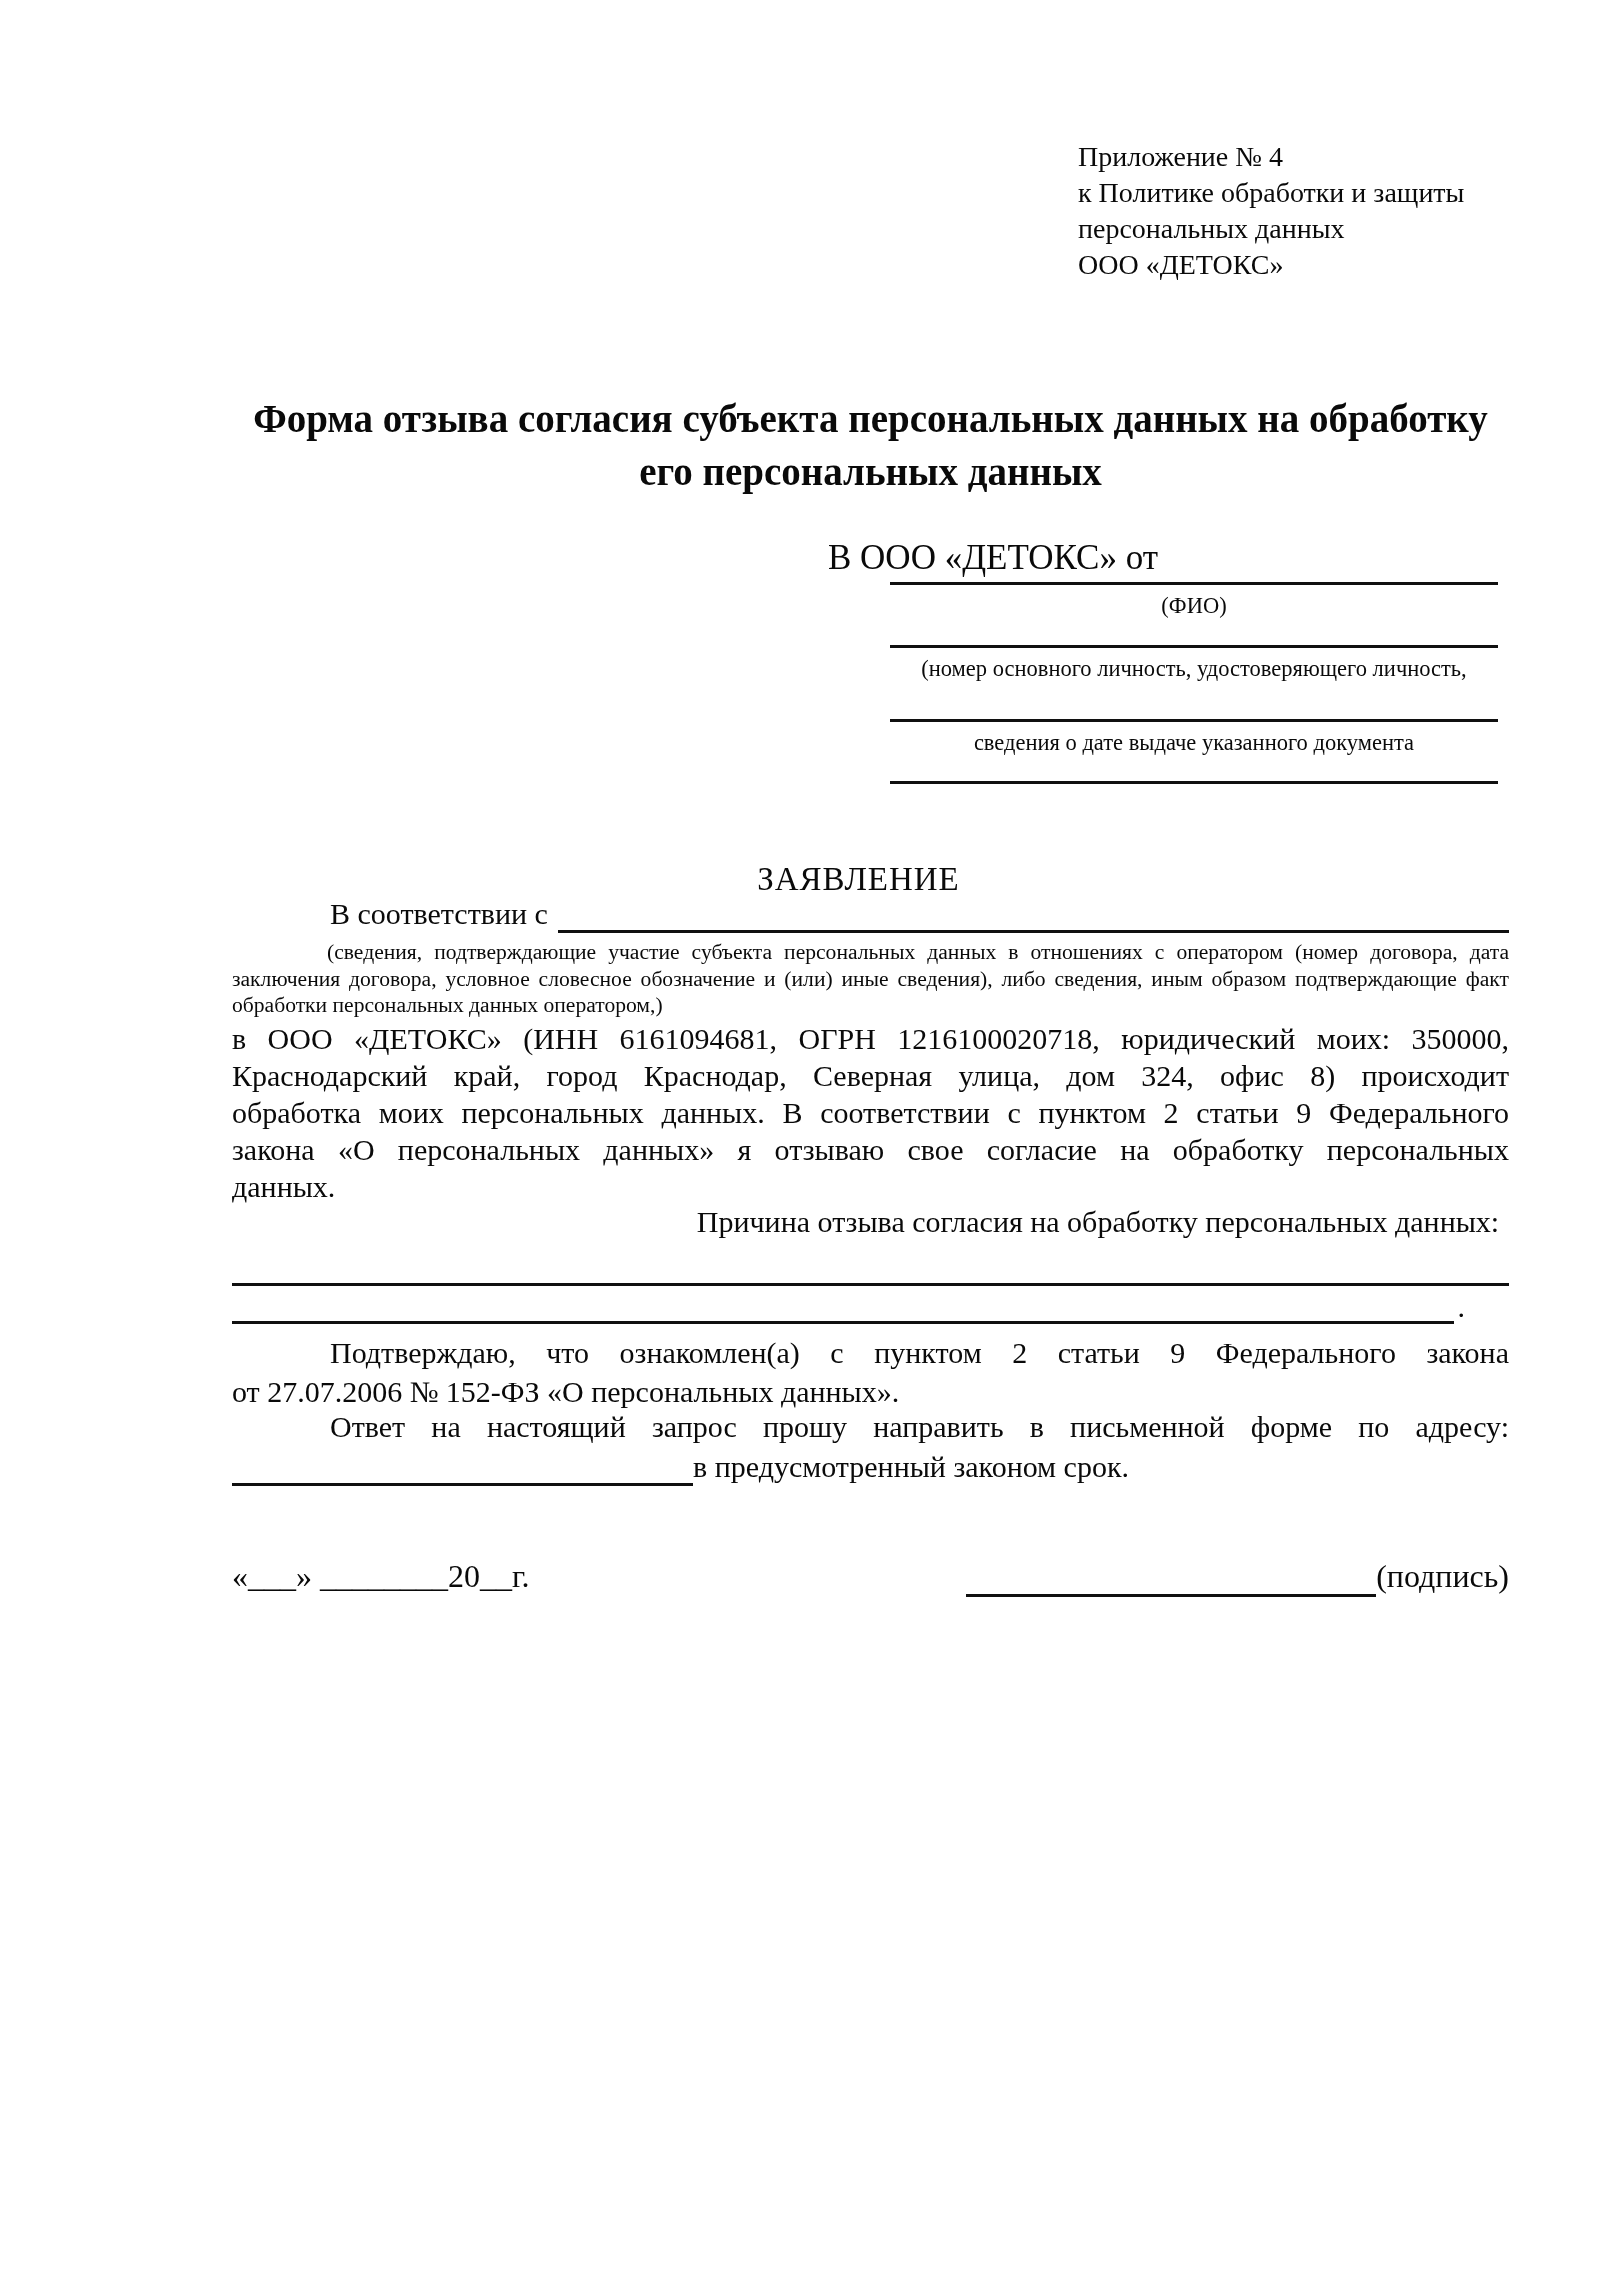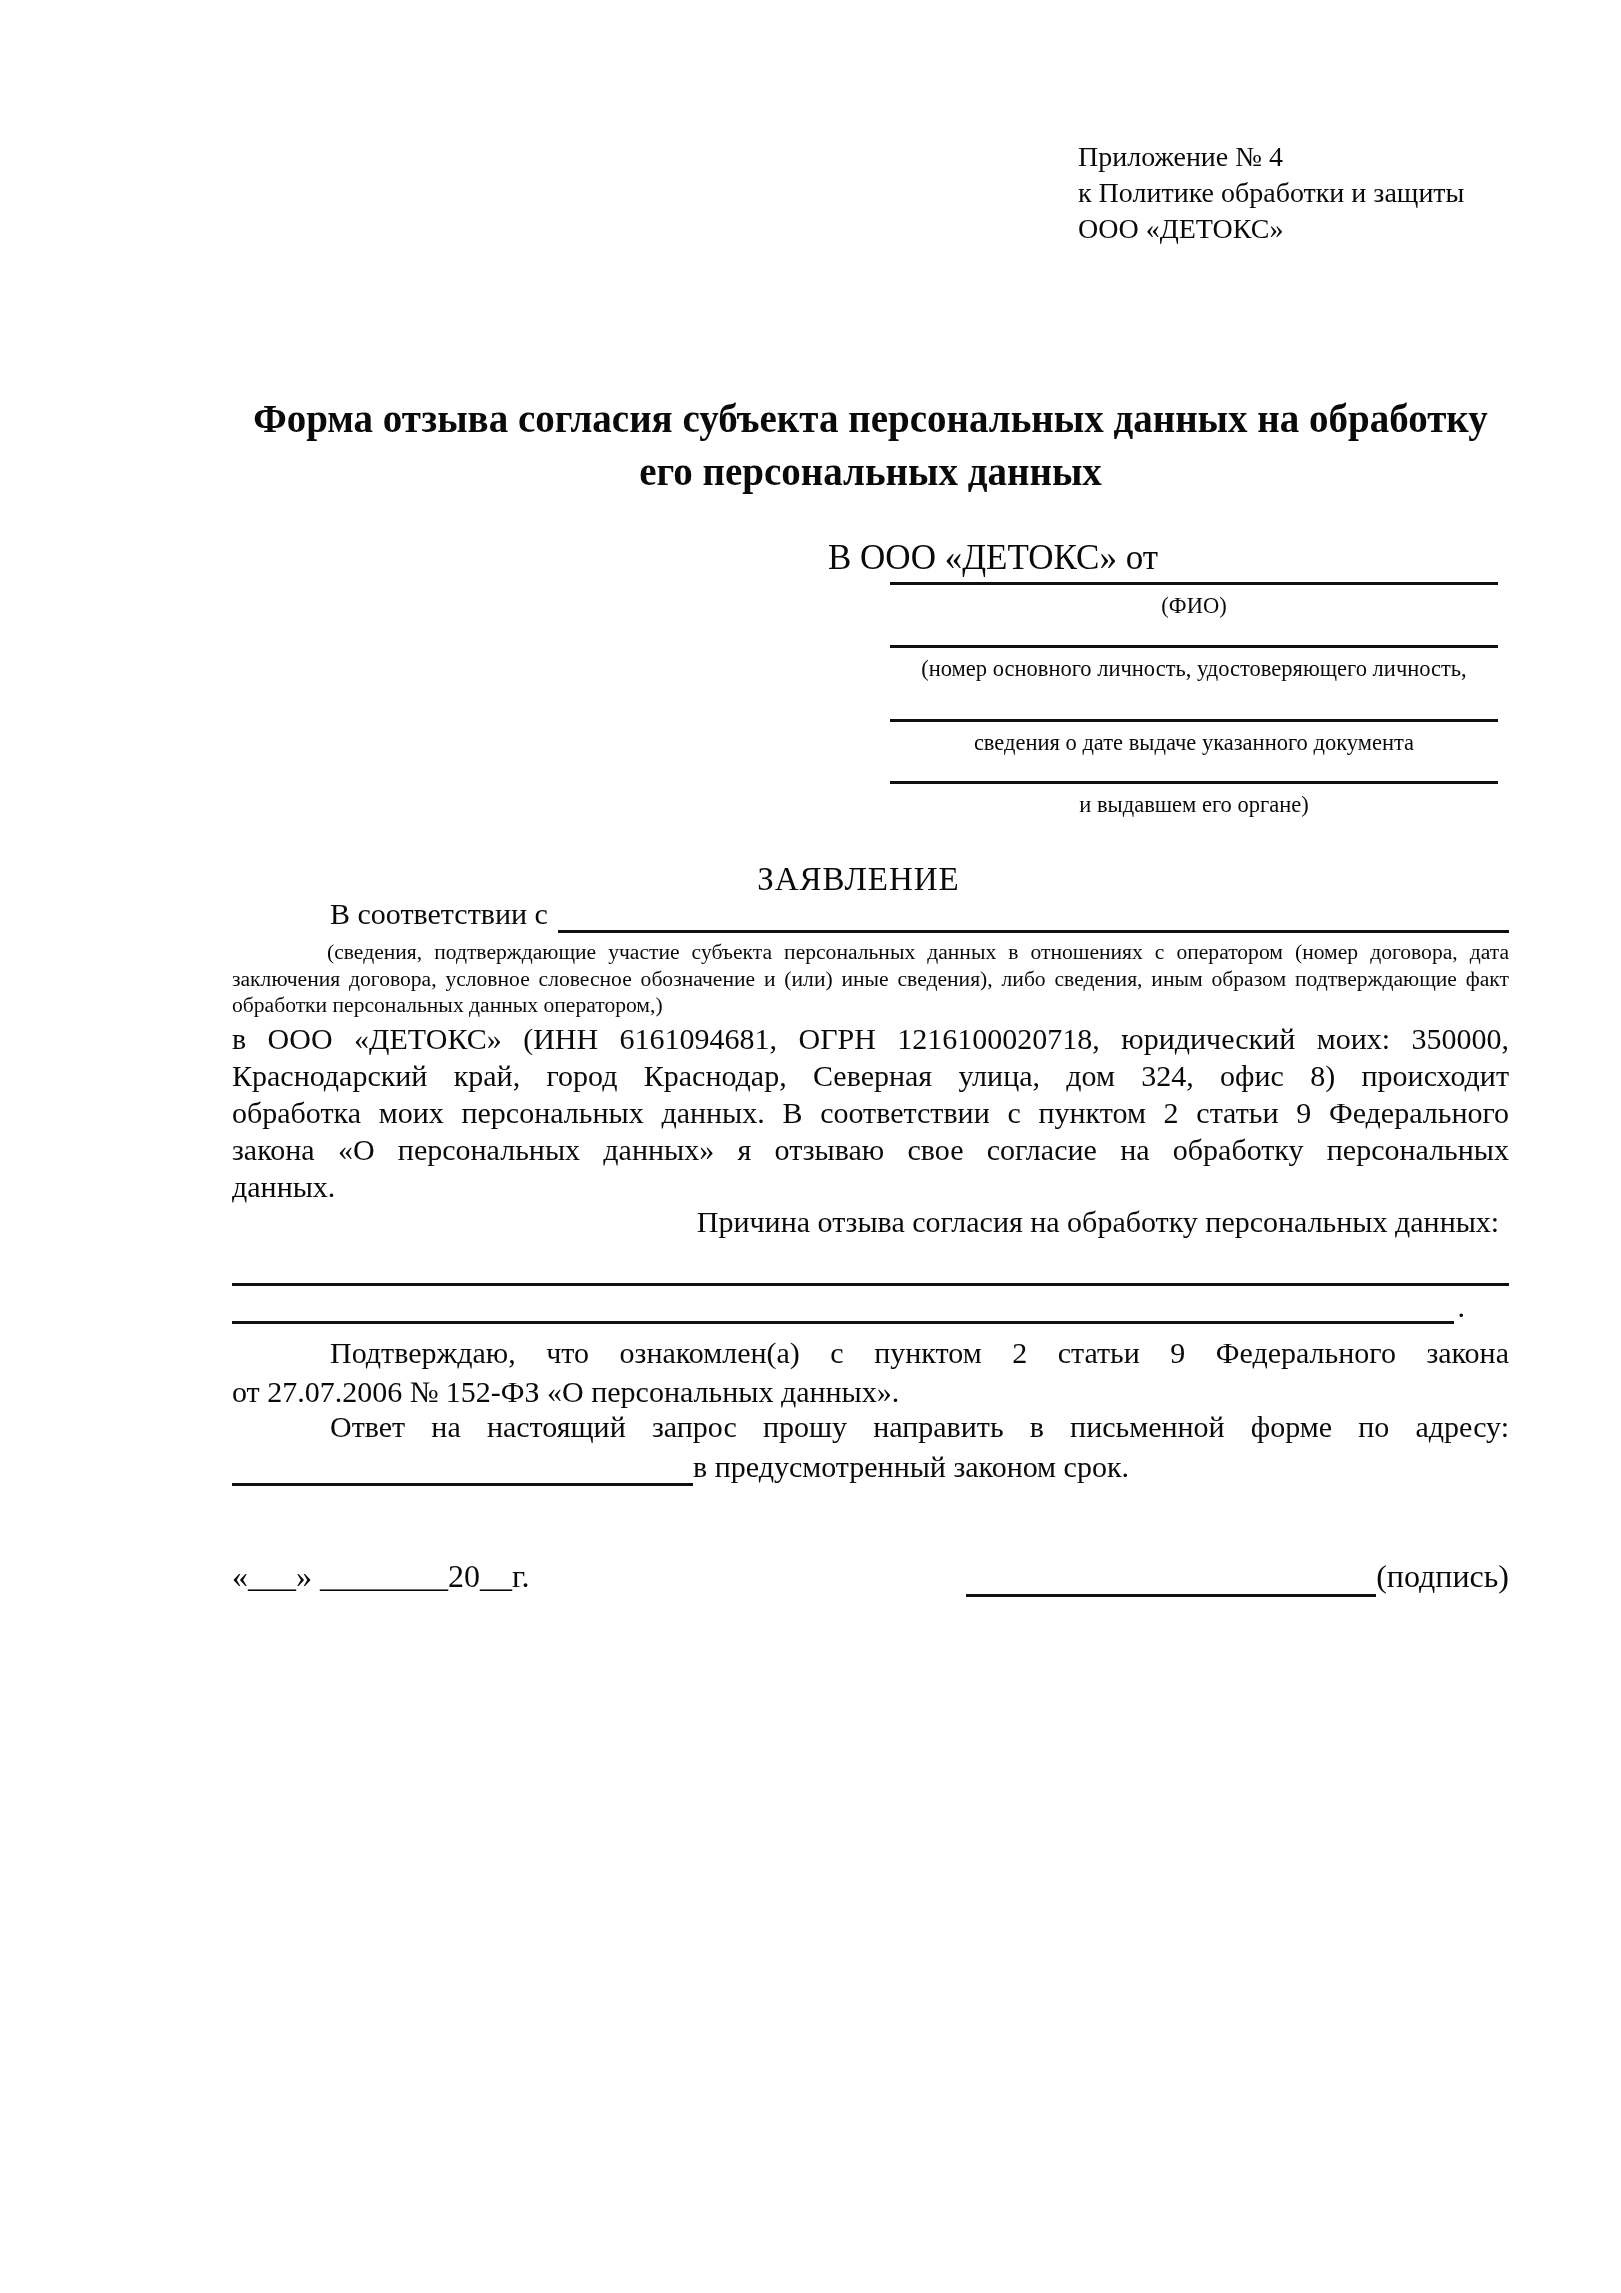--- a/index.html
+++ b/index.html
@@ -72,41 +72,41 @@
   .sp-all .ln{text-align:justify;text-align-last:justify;}
 </style>
 </head>
 <body>
 
 <div class="page">
 
   <div class="abs" id="header-block">
       <div class="ln">Приложение № 4</div>
       <div class="ln">к Политике обработки и защиты</div>
+      <div class="ln">персональных данных</div>
       <div class="ln">ООО «ДЕТОКС»</div>
     </div>
 
   <div class="abs" id="title">
       <div class="ln">Форма отзыва согласия субъекта персональных данных на обработку</div>
       <div class="ln">его персональных данных</div>
     </div>
 
   <div class="abs" id="addressee-label">В ООО «ДЕТОКС» от</div>
 
   <div class="fline" id="fline-1"></div>
   <div class="fcap" id="fcap-1">(ФИО)</div>
 
   <div class="fline" id="fline-2"></div>
   <div class="fcap" id="fcap-2">(номер основного личность, удостоверяющего личность,</div>
 
   <div class="fline" id="fline-3"></div>
   <div class="fcap" id="fcap-3">сведения о дате выдаче указанного документа</div>
 
   <div class="fline" id="fline-4"></div>
-  <div class="fcap" id="fcap-4">и выдавшем его органе)</div>
 
   <div class="abs" id="zayavlenie">ЗАЯВЛЕНИЕ</div>
 
   <div class="abs" id="intro-row">
     <span class="lead">В соответствии с</span>
     <span class="fill"></span>
   </div>
 
   <div class="abs sp" id="note">
       <div class="ln">(сведения, подтверждающие участие субъекта персональных данных в отношениях с оператором (номер договора, дата</div>

